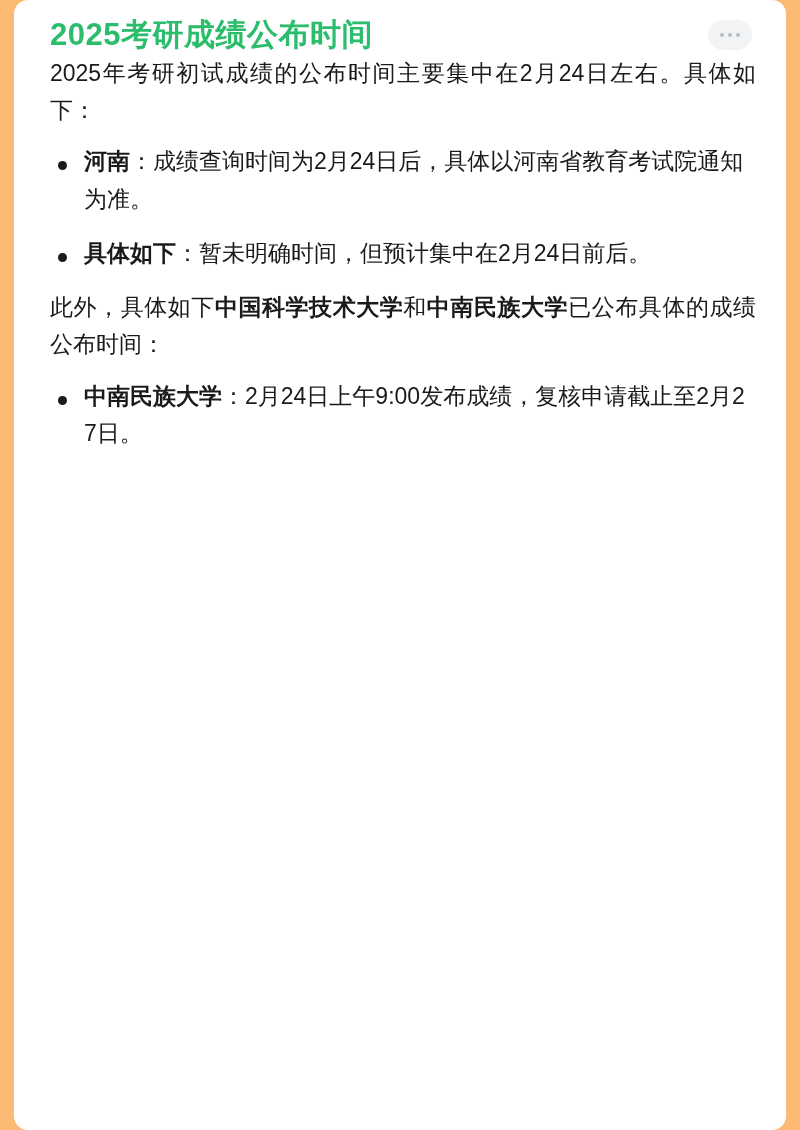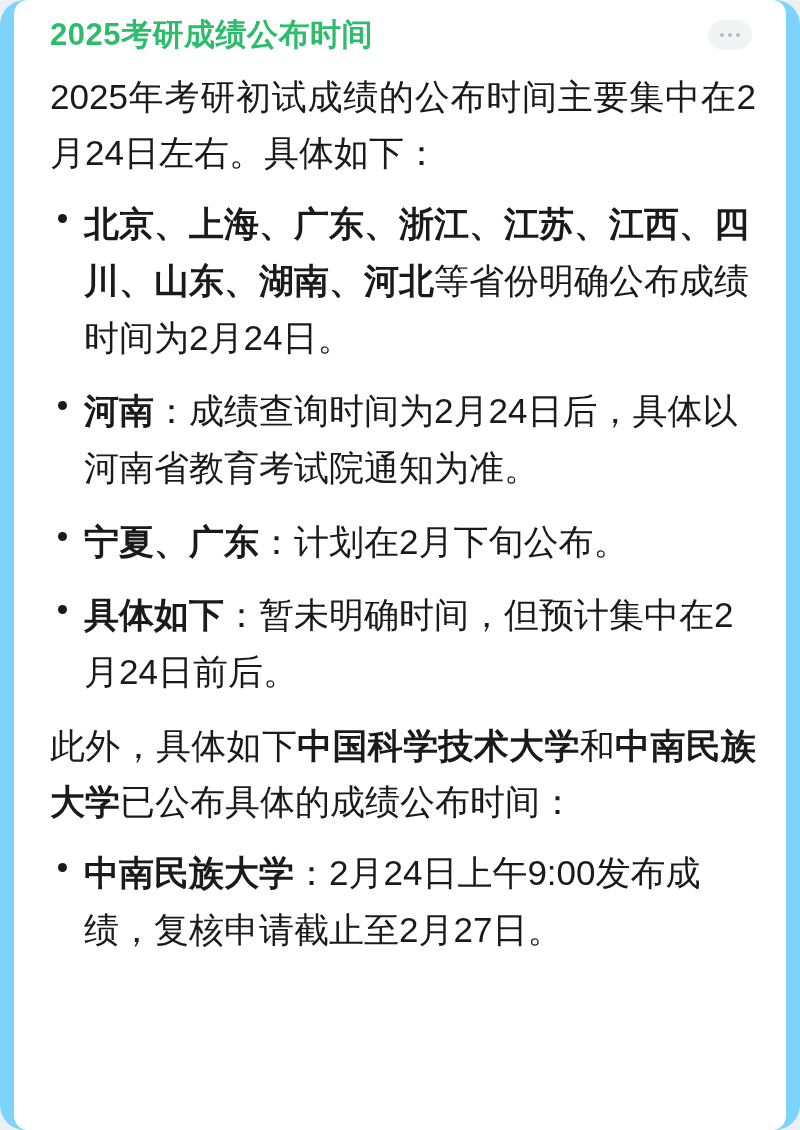--- a/index.html
+++ b/index.html
@@ -10,23 +10,22 @@
     width: 800px;
     height: 1130px;
     background: #eceff3;
     font-family: "Liberation Sans", "DejaVu Sans", sans-serif;
     overflow: hidden;
   }
   .page {
     position: relative;
     width: 800px;
     height: 1130px;
-    background: #7dd3fc;
+    background: #fdba74;
     box-sizing: border-box;
-    border-radius: 25px;
   }
   .card {
     position: absolute;
     left: 14px;
     top: 0;
     right: 14px;
     bottom: 0;
     background: #ffffff;
     border-radius: 14px;
     padding: 10px 30px 0 36px;
@@ -66,23 +65,22 @@
     gap: 4px;
   }
   .more-btn .dots i {
     display: block;
     width: 4px;
     height: 4px;
     border-radius: 50%;
     background: #b8bcc2;
   }
   .body {
-    margin-top: 14px;
     color: #1a1a1a;
-    font-size: 35px;
+    font-size: 23px;
     line-height: 1.62;
   }
   p.para {
     margin: 0 0 14px 0;
     text-align: justify;
     word-break: break-all;
   }
   ul.bullets {
     list-style: none;
     margin: 0 0 10px 0;
@@ -124,27 +122,21 @@
           </span>
       </div>
     </div>
 
     <div class="body">
 
       <p class="para">2025年考研初试成绩的公布时间主要集中在2月24日左右。具体如下：</p>
 
       <ul class="bullets">
         <li>
-          <span class="b">北京、上海、广东、浙江、江苏、江西、四川、山东、湖南、河北</span><span>等省份明确公布成绩时间为2月24日。</span>
-        </li>
-        <li>
           <span class="b">河南</span><span>：成绩查询时间为2月24日后，具体以河南省教育考试院通知为准。</span>
-        </li>
-        <li>
-          <span class="b">宁夏、广东</span><span>：计划在2月下旬公布。</span>
         </li>
         <li>
           <span class="b">具体如下</span><span>：暂未明确时间，但预计集中在2月24日前后。</span>
         </li>
       </ul>
 
       <p class="para"><span>此外，具体如下</span><span class="b">中国科学技术大学</span><span>和</span><span class="b">中南民族大学</span><span>已公布具体的成绩公布时间：</span></p>
 
       <ul class="bullets">
         <li>

